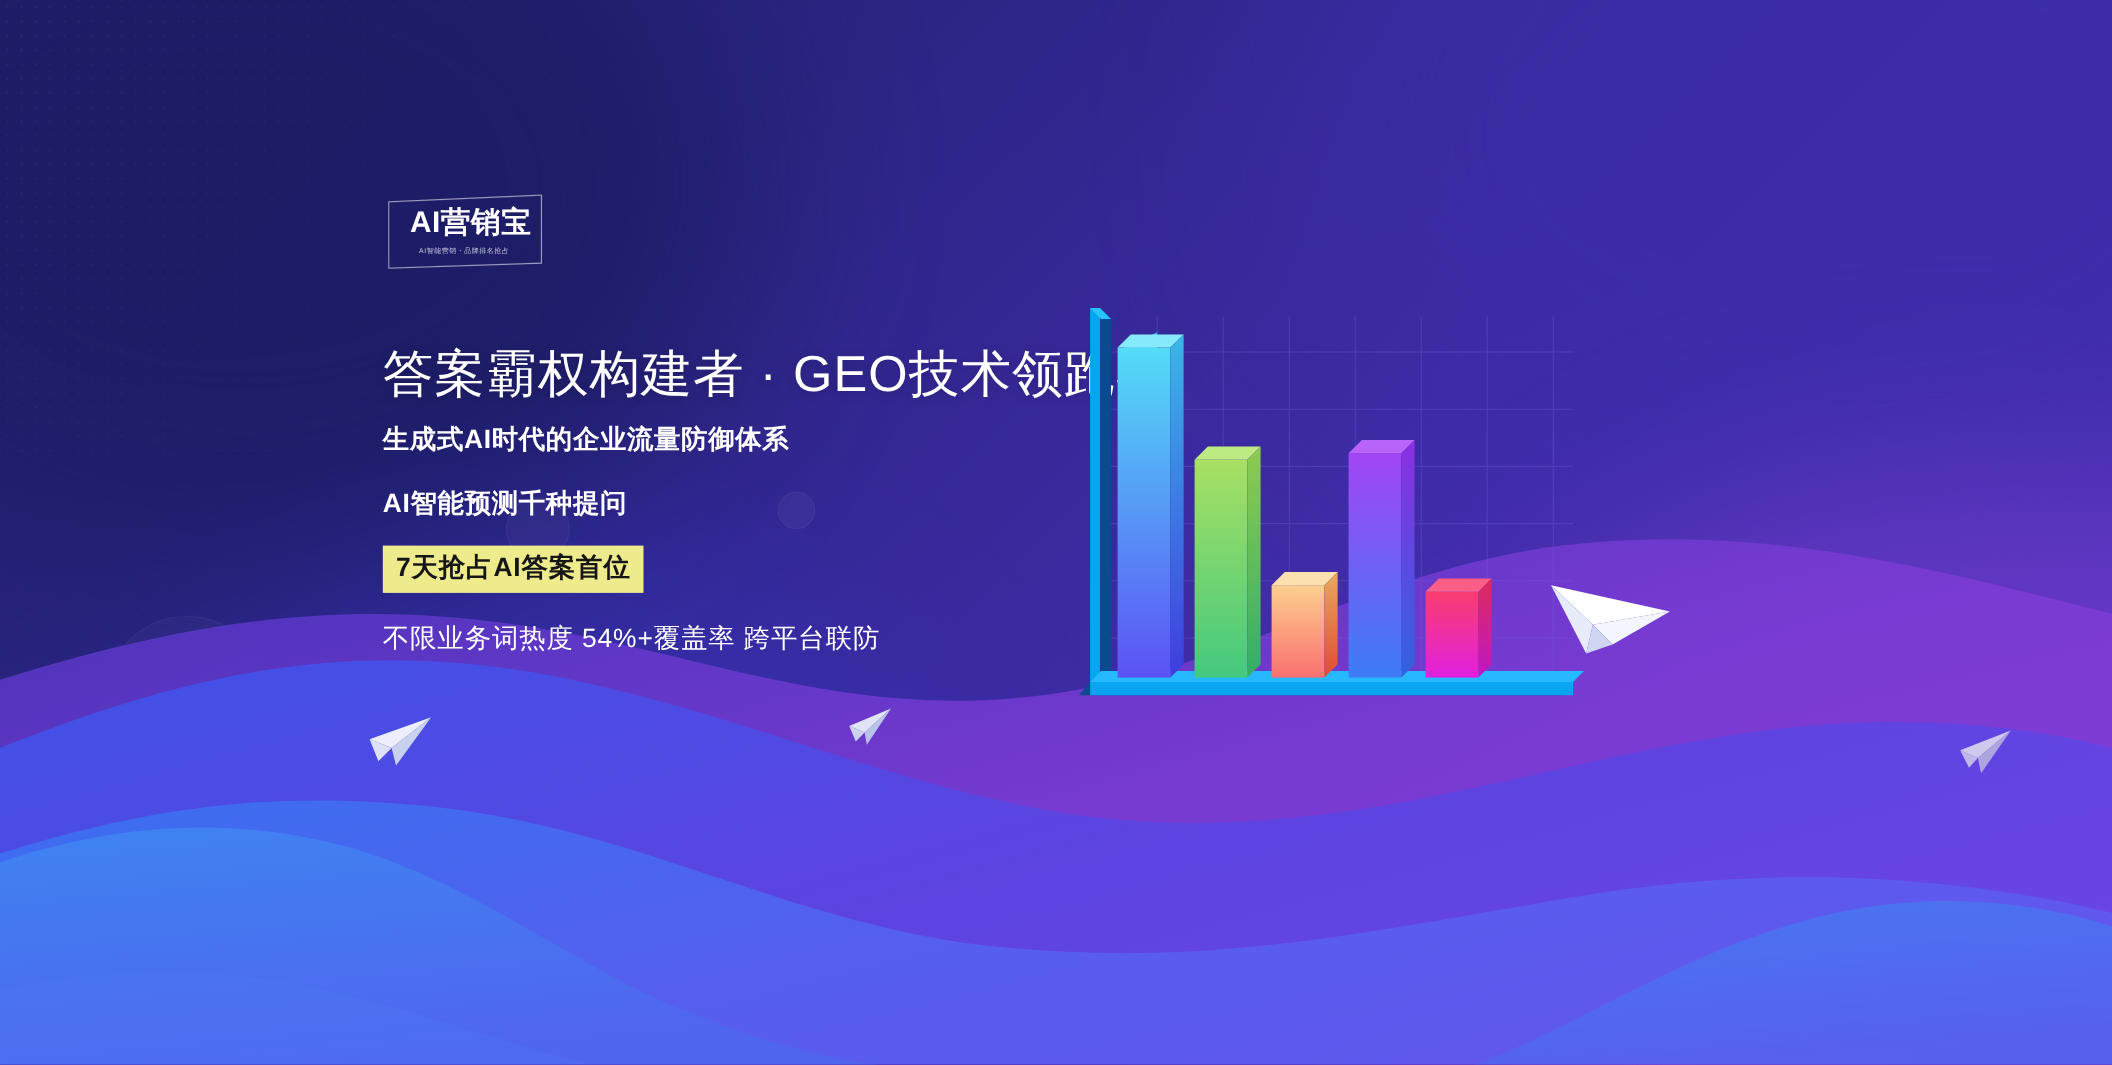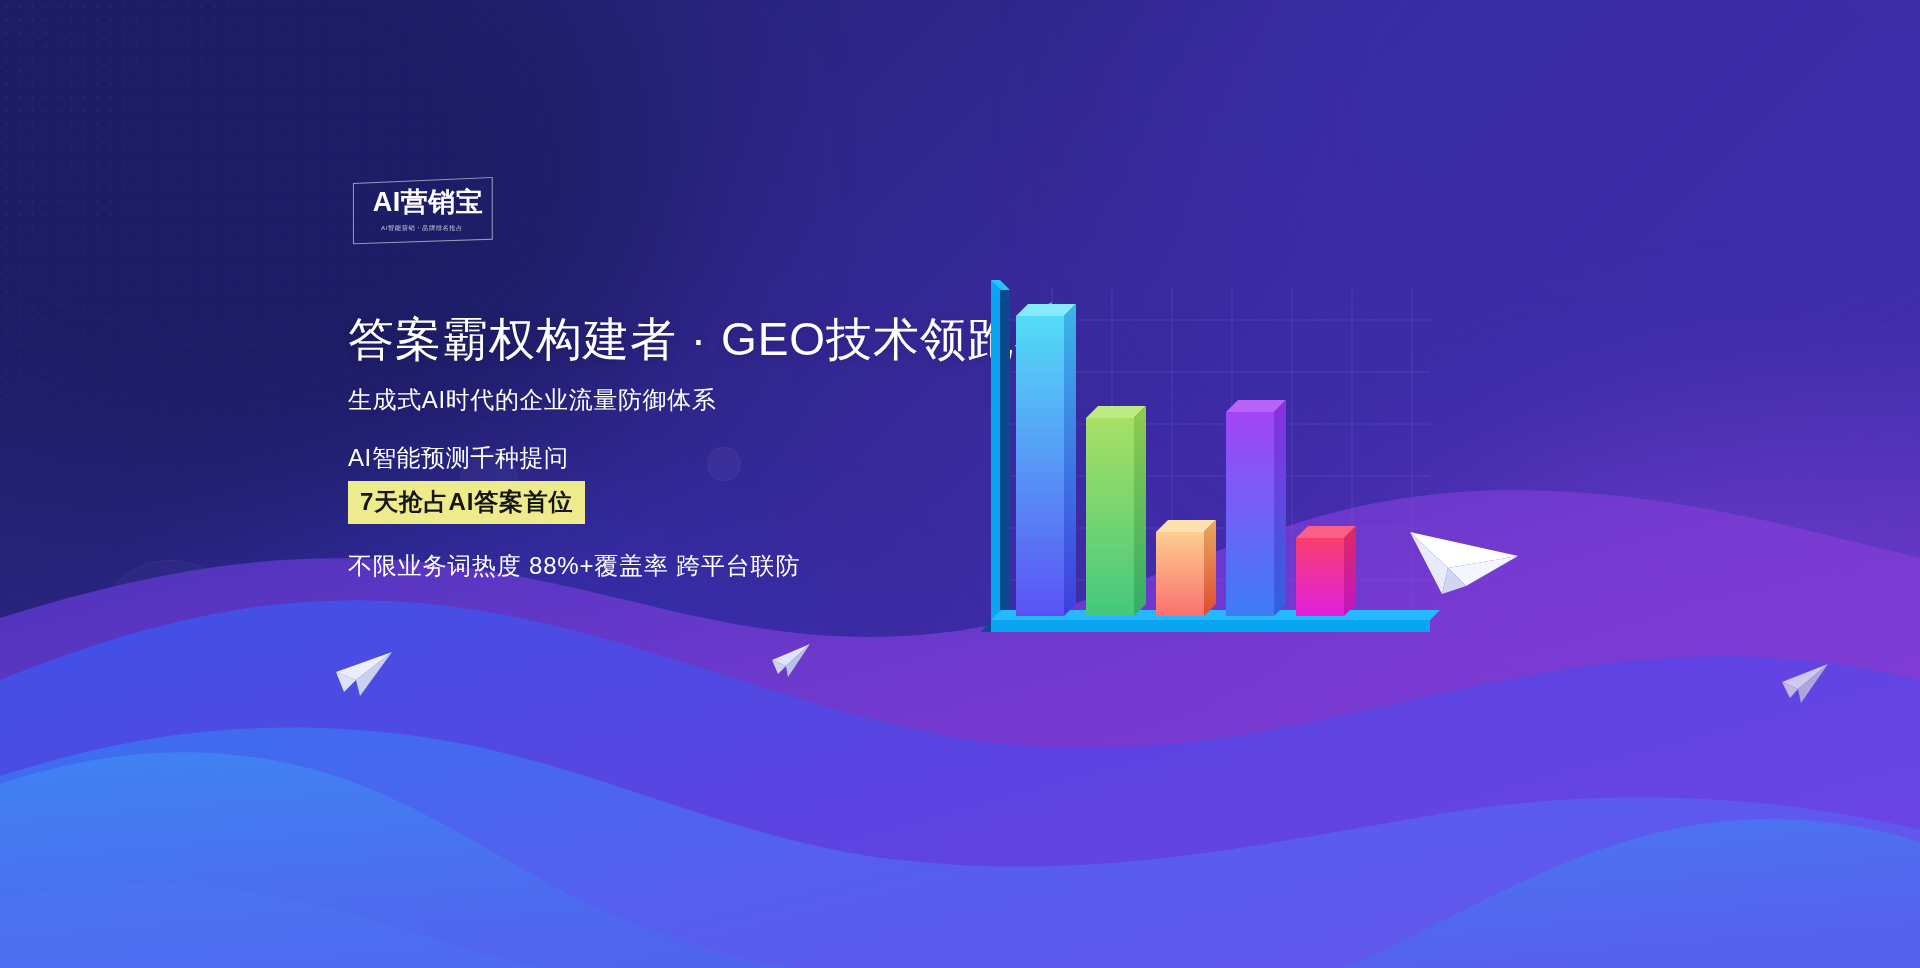--- a/index.html
+++ b/index.html
@@ -106,27 +106,27 @@
     line-height: 1.18;
     letter-spacing: 1px;
     white-space: nowrap;
     margin: 0 0 22px 0;
     text-shadow: 0 2px 10px rgba(0,0,0,.18);
   }
 
   .sub-line {
     color: #ffffff;
     font-size: 24px;
-    font-weight: 400;
+    font-weight: 700;
     letter-spacing: .6px;
     line-height: 1;
     margin: 0 0 34px 0;
     white-space: nowrap;
   }
-  .sub-line.tight { margin-bottom: 11px; }
+  .sub-line.tight { margin-bottom: 26px; }
 
   .highlight-row { margin: 4px 0 30px 0; }
   .highlight {
     display: inline-block;
     background: #eeeb8c;
     color: #161616;
     font-size: 24px;
     font-weight: 700;
     letter-spacing: .8px;
     line-height: 1;
@@ -230,21 +230,21 @@
     <div class="logo-sub">AI智能营销・品牌排名抢占</div>
   </div>
 
   <div class="copy">
     <h1 class="headline">答案霸权构建者 · GEO技术领跑者</h1>
     <p class="sub-line">生成式AI时代的企业流量防御体系</p>
     <p class="sub-line tight">AI智能预测千种提问</p>
     <div class="highlight-row">
       <span class="highlight">7天抢占AI答案首位</span>
     </div>
-    <p class="tagline">不限业务词热度 88%+覆盖率 跨平台联防</p>
+    <p class="tagline">不限业务词热度 54%+覆盖率 跨平台联防</p>
   </div>
 
   <div class="chart">
     <svg width="520" height="400" viewBox="0 0 520 400" xmlns="http://www.w3.org/2000/svg">
       <defs>
         <linearGradient id="b1f" x1="0" y1="0" x2="0" y2="1">
           <stop offset="0" stop-color="#53dcf7"></stop>
             <stop offset="1" stop-color="#5b52f5"></stop>
         </linearGradient>
         <linearGradient id="b1s" x1="0" y1="0" x2="0" y2="1">

